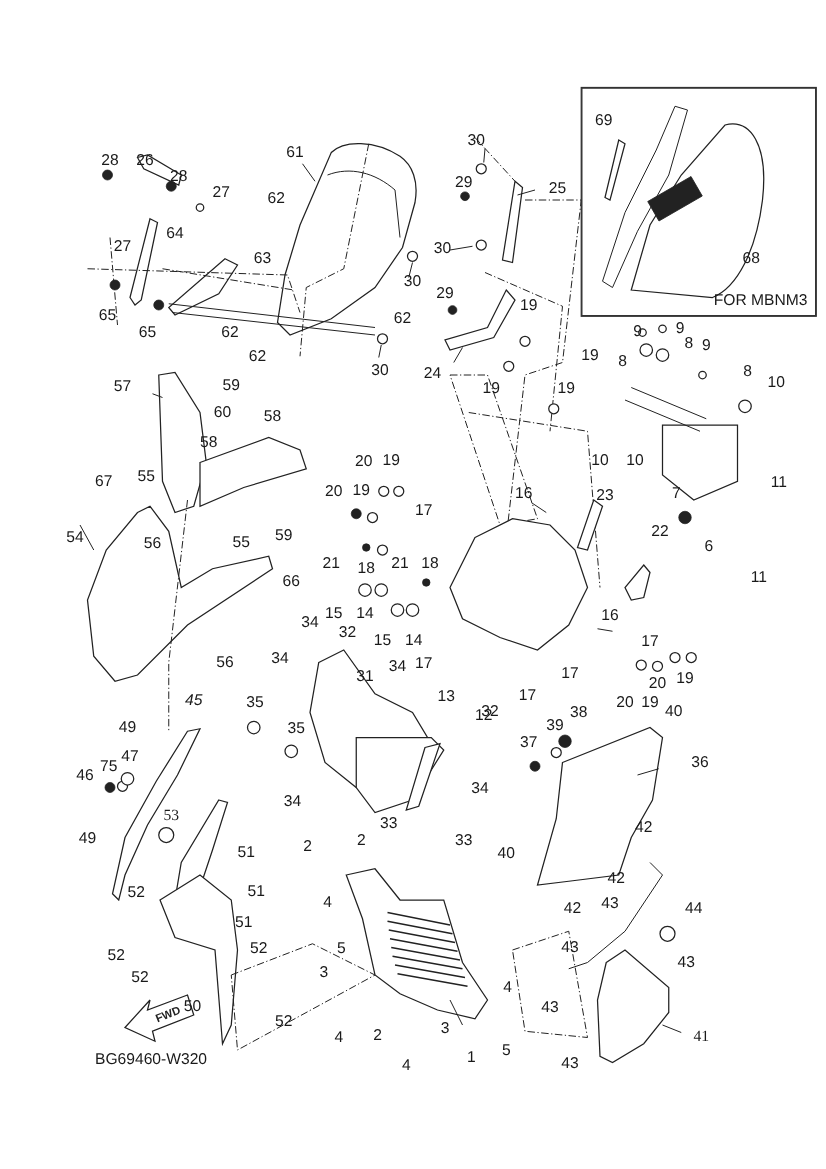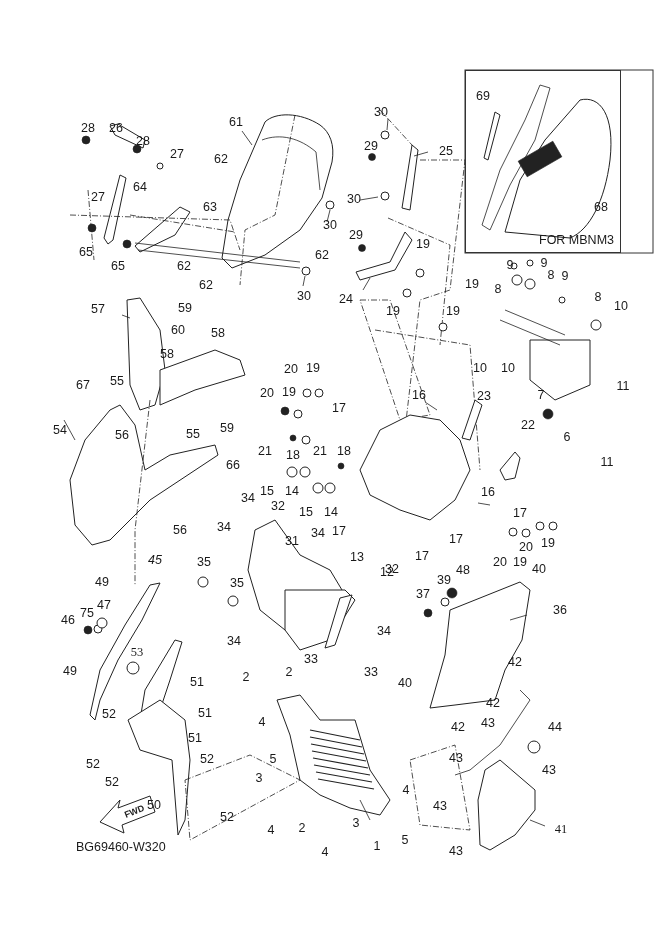--- a/index.html
+++ b/index.html
@@ -2,21 +2,21 @@
 <html><head>
 <meta charset="utf-8">
 <style>
   html, body { margin: 0; padding: 0; background: #ffffff; }
   body { width: 661px; height: 935px; position: relative; overflow: hidden;
          font-family: "Liberation Sans", sans-serif; color: #1a1a1a; }
   #diagram { position: absolute; left: 0; top: 0; width: 661px; height: 935px; }
   .callout { position: absolute; font-size: 12.5px; line-height: 1; color: #1a1a1a;
              font-family: "Liberation Sans", sans-serif; white-space: nowrap;
              transform: translate(-50%, -50%); cursor: pointer; }
-  .inset { position: absolute; left: 465px; top: 70px; width: 156px; height: 183px;
+  .inset { position: absolute; left: 465px; top: 70px; width: 188px; height: 183px;
            border: 1px solid #333; box-sizing: border-box; }
   .inset-caption { position: absolute; right: 6px; bottom: 5px; font-size: 12.5px; }
   .diagram-code { position: absolute; left: 76px; top: 840px; font-size: 12.5px; }
   svg .part { fill: #ffffff; stroke: #222; stroke-width: 1; }
   svg .thin { fill: none; stroke: #222; stroke-width: 0.8; }
   svg .dash { fill: none; stroke: #222; stroke-width: 0.8; stroke-dasharray: 6 2 1 2; }
   svg .leader { fill: none; stroke: #222; stroke-width: 0.8; }
   svg .hw { fill: #ffffff; stroke: #222; stroke-width: 1; }
   svg .dark { fill: #222; stroke: #222; stroke-width: 0.6; }
 </style>
@@ -252,21 +252,21 @@
     <span class="callout" style="left: 500px; top: 562px;">20</span>
     <span class="callout" style="left: 520px; top: 562px;">19</span>
     <span class="callout" style="left: 204px; top: 562px;">35</span>
     <span class="callout" style="left: 237px; top: 583px;">35</span>
     <span class="callout" style="left: 392px; top: 569px;">32</span>
     <span class="callout" style="left: 234px; top: 641px;">34</span>
     <span class="callout" style="left: 384px; top: 631px;">34</span>
     <span class="callout" style="left: 311px; top: 659px;">33</span>
     <span class="callout" style="left: 371px; top: 672px;">33</span>
     <span class="callout" style="left: 444px; top: 580px;">39</span>
-    <span class="callout" style="left: 463px; top: 570px;">48</span>
+    <span class="callout" style="left: 463px; top: 570px;">38</span>
     <span class="callout" style="left: 539px; top: 569px;">40</span>
     <span class="callout" style="left: 423px; top: 594px;">37</span>
     <span class="callout" style="left: 560px; top: 610px;">36</span>
     <span class="callout" style="left: 405px; top: 683px;">40</span>
     <span class="callout" style="left: 515px; top: 662px;">42</span>
     <span class="callout" style="left: 493px; top: 703px;">42</span>
     <span class="callout" style="left: 458px; top: 727px;">42</span>
     <span class="callout" style="left: 488px; top: 723px;">43</span>
     <span class="callout" style="left: 555px; top: 727px;">44</span>
     <span class="callout" style="left: 456px; top: 758px;">43</span>

